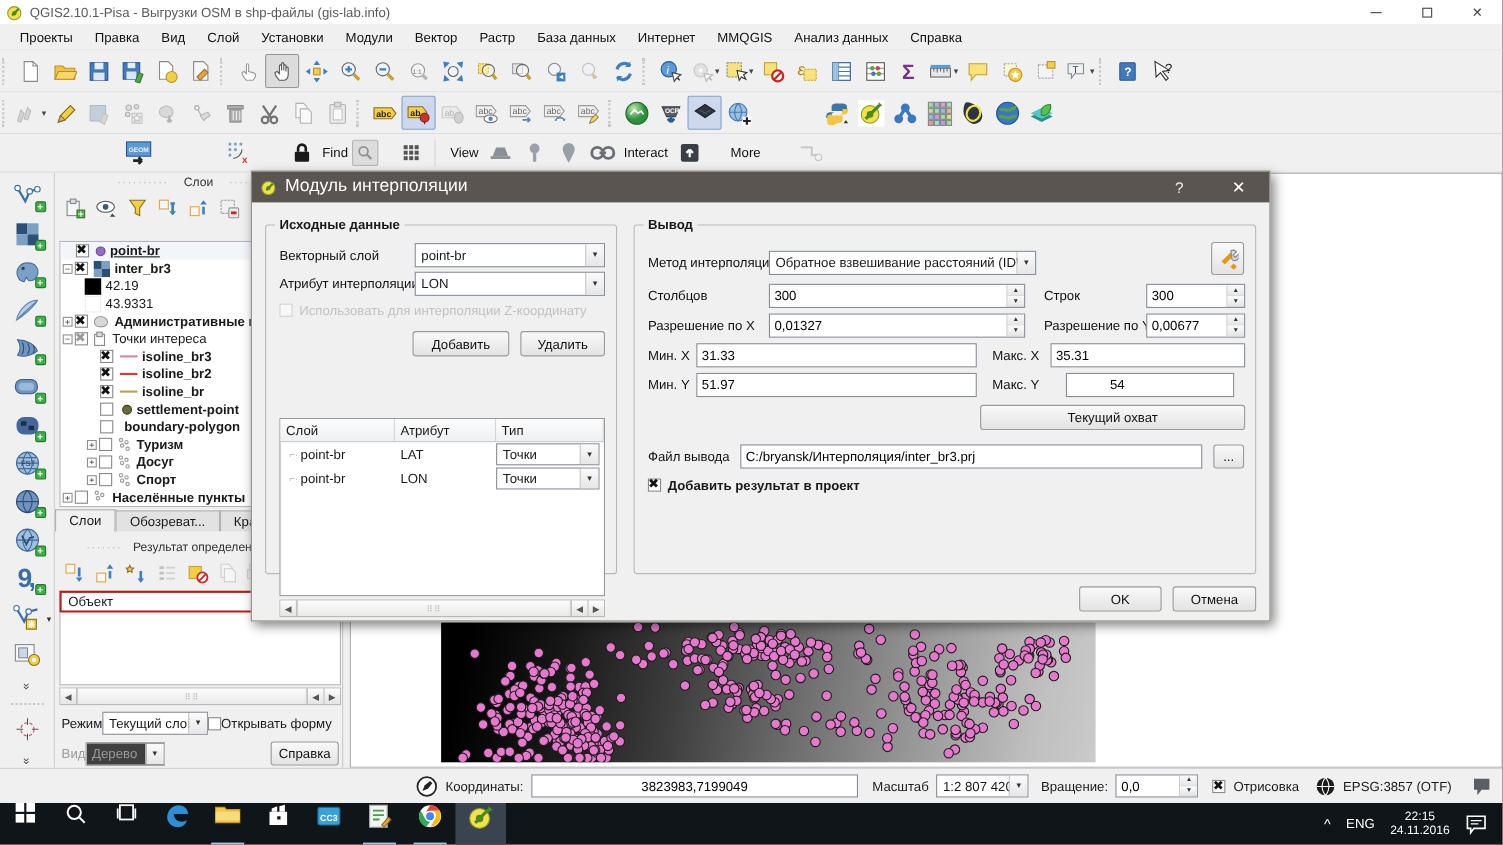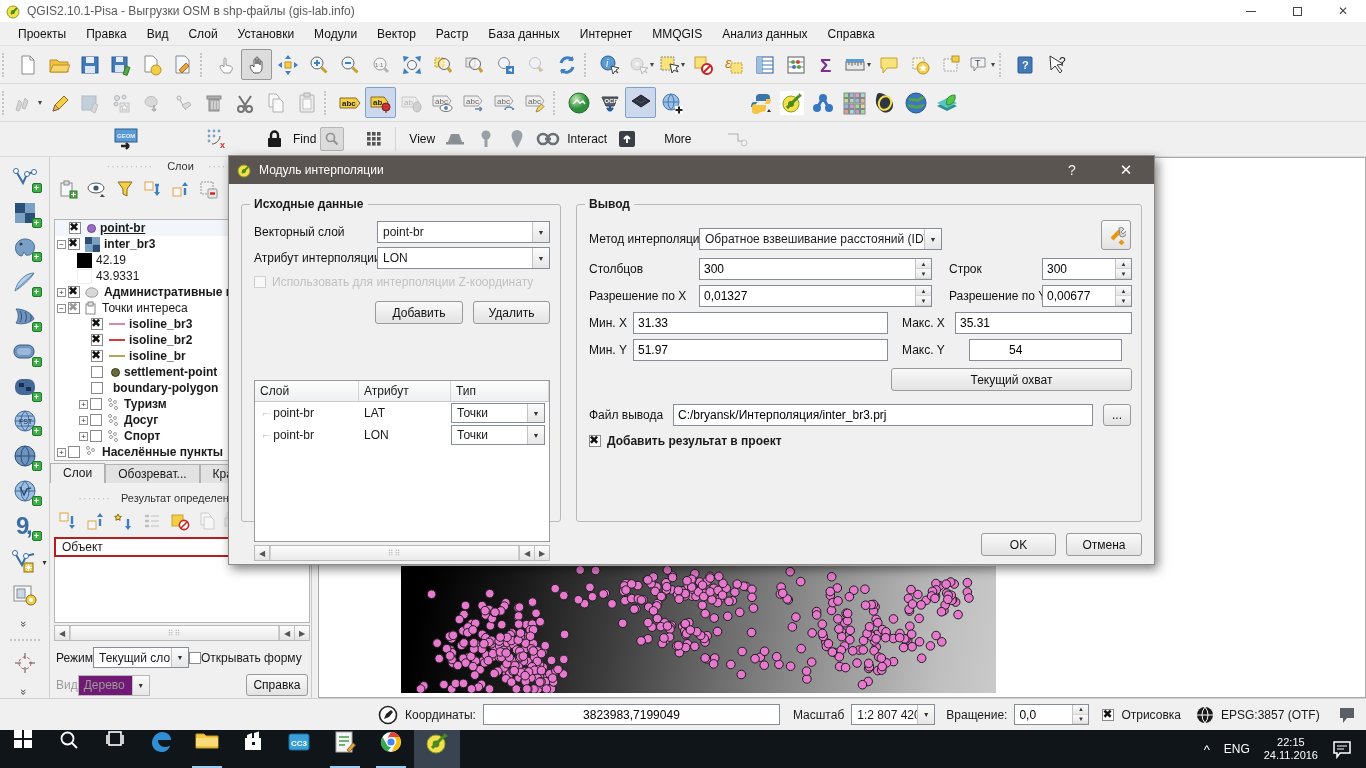--- a/index.html
+++ b/index.html
@@ -50,30 +50,30 @@
   .hscroll{position:absolute;height:16px;background:#f2f2f2;border:1px solid #b9b9b9;display:flex;align-items:center;}
   .sbtn{width:15px;height:14px;background:linear-gradient(#fdfdfd,#e4e4e4);border-right:1px solid #c2c2c2;font-size:8px;color:#555;display:flex;align-items:center;justify-content:center;flex:0 0 auto;}
   .sbtn.r{border-left:1px solid #c2c2c2;border-right:none;}
   .sthumb{flex:1;height:14px;background:linear-gradient(#fcfcfc,#eaeaea);border-left:1px solid #cfcfcf;border-right:1px solid #cfcfcf;display:flex;align-items:center;justify-content:center;color:#b5b5b5;font-size:8px;letter-spacing:1px;}
   .row-ctl{position:absolute;display:flex;align-items:center;gap:0;}
   
   .btn{background:linear-gradient(#f9f9f9,#e3e3e3);border:1px solid #9a9a9a;border-radius:3px;display:flex;align-items:center;justify-content:center;color:#111;}
   .input{background:#fff;border:1px solid #878d96;display:flex;align-items:center;padding:0 4px;color:#000;overflow:hidden;white-space:nowrap;}
   .combo{background:#fff;border:1px solid #878d96;display:flex;align-items:center;position:relative;padding-left:5px;overflow:hidden;white-space:nowrap;}
   .combo .ar{position:absolute;right:0;top:0;bottom:0;width:17px;background:linear-gradient(#fbfbfb,#e6e6e6);border-left:1px solid #c4c4c4;display:flex;align-items:center;justify-content:center;font-size:7px;color:#333;}
-  .combo.dis{background:#701a75;color:#9a9a9a;border-color:#b9b9b9;}
+  .combo.dis{background:#404040;color:#9a9a9a;border-color:#b9b9b9;}
   .spin{position:relative;}
   .spin .ud{position:absolute;right:0;top:0;bottom:0;width:16px;display:flex;flex-direction:column;border-left:1px solid #c4c4c4;}
   .spin .ud div{flex:1;background:linear-gradient(#fbfbfb,#e6e6e6);font-size:6px;color:#333;display:flex;align-items:center;justify-content:center;border-bottom:1px solid #d5d5d5;}
   .gbox{position:absolute;border:1px solid #b9b9b9;border-radius:3px;}
   .gbox > .gt{position:absolute;top:-8px;left:8px;background:#f0f0f0;padding:0 4px;font-weight:bold;}
   
   #dlg{left:228px;top:155px;width:927px;height:410px;background:#f0f0f0;border:1px solid #8f8a84;box-shadow:3px 4px 10px rgba(0,0,0,.5);z-index:30;}
   #dlg-tb{position:absolute;left:0;top:0;right:0;height:28px;background:#5a5550;display:flex;align-items:center;padding-left:8px;color:#fff;}
-  #dlg-tb .t{margin-left:7px;font-size:12px;}
+  #dlg-tb .t{margin-left:7px;font-size:16px;}
   #dlg-q{position:absolute;right:62px;top:0;width:40px;height:28px;color:#eee;display:flex;align-items:center;justify-content:center;font-size:14px;}
   #dlg-x{position:absolute;right:8px;top:0;width:40px;height:28px;color:#fff;display:flex;align-items:center;justify-content:center;font-size:15px;}
   .dlbl{position:absolute;color:#111;}
   
   #dtable{position:absolute;left:12px;top:175px;width:296px;height:162px;background:#fff;border:1px solid #9a9a9a;}
   .dth{display:flex;height:21px;border-bottom:1px solid #c9c9c9;background:linear-gradient(#fdfdfd,#eef0f2);}
   .dth div{padding:3px 5px;border-right:1px solid #d4d4d4;}
   .dtr{display:flex;height:22px;align-items:center;}
   .dtr .c1{width:104px;padding-left:8px;display:flex;align-items:center;}
   .dtr .c2{width:92px;padding-left:5px;}

